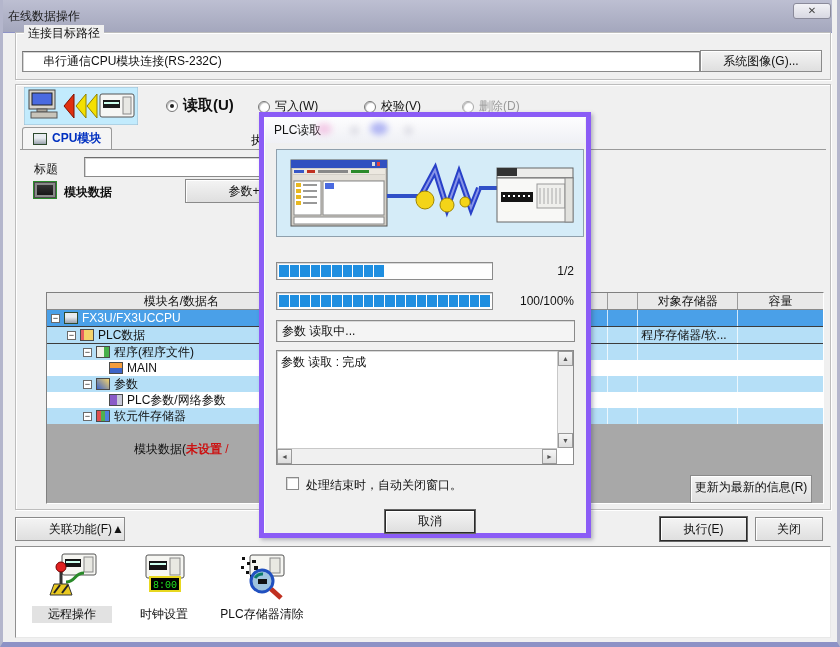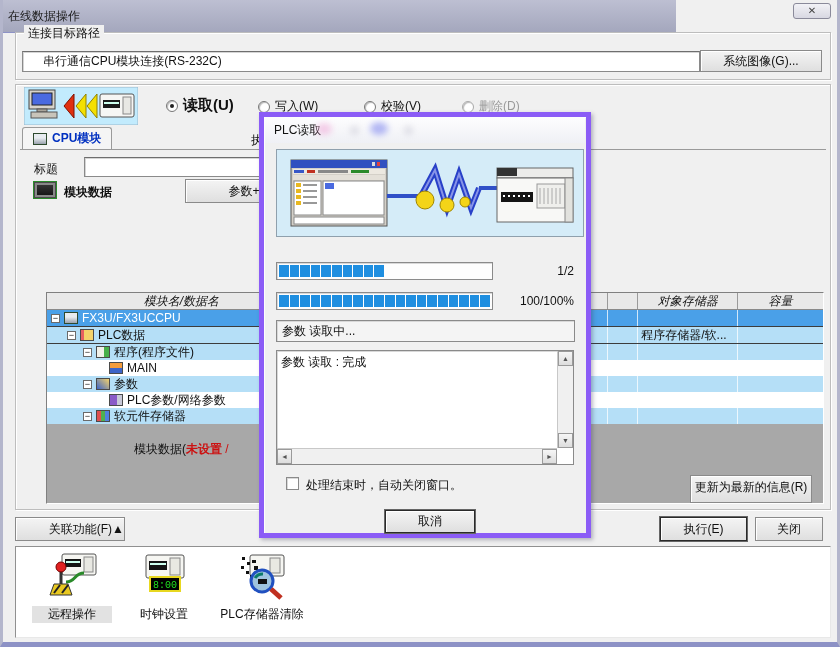--- a/index.html
+++ b/index.html
@@ -1,21 +1,21 @@
 <!DOCTYPE html>
 <html><head>
 <meta charset="utf-8">
 <style>
   * { margin:0; padding:0; box-sizing:border-box; }
   html,body { background:#555; }
   body { font-family:"Liberation Sans","DejaVu Sans",sans-serif; font-size:12px; color:#111; }
   #stage { position:relative; width:840px; height:647px; background:#f0f0f0; overflow:hidden;
            border-left:3px solid #b4b6cc; border-right:3px solid #b4b6cc; border-bottom:5px solid #8d92c6; }
   
-  .titlebar { position:absolute; left:-3px; top:0; width:676px; height:22px;
+  .titlebar { position:absolute; left:-3px; top:0; width:832px; height:22px;
               background:linear-gradient(#bdbfd2,#a4a7bd); border-bottom:1px solid #8d92c6;
               display:flex; align-items:center; padding:16px 8px; }
   .titlebar .ttext { font-size:12px; color:#1a1a1a; }
   .btn-close { position:absolute; right:6px; top:3px; width:38px; height:16px;
                background:linear-gradient(#f2f2f6,#d8d8e2); border:1px solid #8a8a9a; border-radius:3px;
                color:#444; font-size:10px; font-weight:bold; text-align:center; line-height:14px; }
   
   .groupbox { position:absolute; border:1px solid #bdbdbd; box-shadow:1px 1px 0 #ffffff, inset 1px 1px 0 #ffffff; }
   .glabel { position:absolute; top:-8px; left:8px; background:#f0f0f0; padding:0 4px; }
   .sunken { background:#fff; border:1px solid #8a8a8a; border-top-color:#6e6e6e;
@@ -32,21 +32,21 @@
   .radio.dis .rtext { color:#9a9a9a; } .radio.dis .rdot { border-color:#aaa; }
   
   .tab { position:absolute; background:#f5f5f5; border:1px solid #9a9a9a; border-bottom:none;
          border-radius:3px 3px 0 0; display:flex; align-items:center; gap:5px; padding:0 10px; }
   .tab .tabtext { color:#0030c0; font-weight:bold; }
   .tabline { position:absolute; left:16px; right:16px; border-top:1px solid #9a9a9a; }
   
   .tbl { position:absolute; left:30px; top:207px; width:778px; height:212px;
          border:1px solid #808080; border-bottom-color:#fff; border-right-color:#fff;
          background:#a8a8a8; overflow:hidden; }
-  .thead { display:flex; height:17px; background:#e9e9e9; border-bottom:1px solid #8a8a8a;font-style:italic; }
+  .thead { display:flex; height:17px; background:#e9e9e9; border-bottom:1px solid #8a8a8a; }
   .th { font-size:12px; text-align:center; line-height:16px; border-right:1px solid #9a9a9a; overflow:hidden; }
   .trow { display:flex; height:16px; line-height:15px; background:#fff; }
   .trow.blue { background:#b5dff7; }
   .trow.sel  { background:#4aa0e8; color:#fff; }
   .trow.sepline { border-bottom:1px solid #3c3c3c; height:17px; }
   .td { overflow:hidden; white-space:nowrap; border-right:1px solid rgba(255,255,255,.75); display:flex; align-items:center; }
   .c1{width:270px;} .c2{width:292px;} .c3{width:30px;} .c4{width:100px;padding:0 3px;} .c5{width:85px;border-right:none;}
   .exp { width:9px; height:9px; background:#fff; border:1px solid #6a6a6a; color:#111; font-size:9px;
          line-height:7px; text-align:center; display:inline-block; margin-right:4px; flex:none; }
   .ti { width:14px; height:12px; display:inline-block; margin-right:4px; border:1px solid #4a4a4a; flex:none; }

